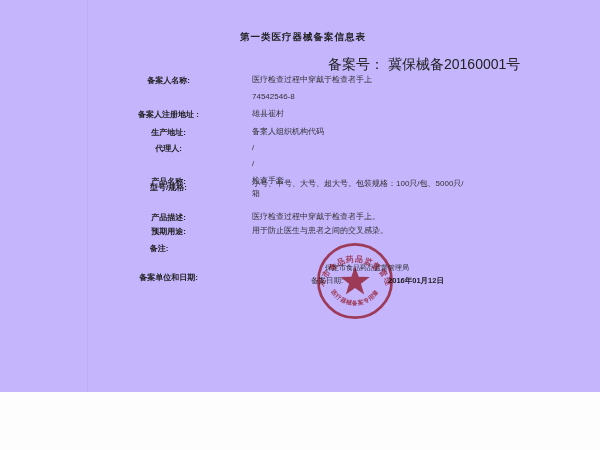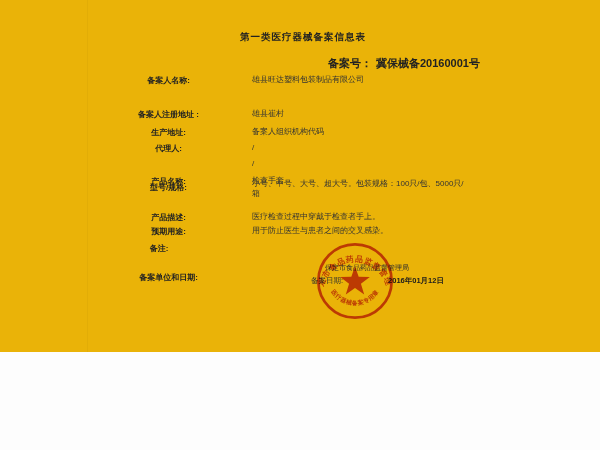--- a/index.html
+++ b/index.html
@@ -1,27 +1,27 @@
 <!DOCTYPE html>
 <html><head>
 <meta charset="utf-8">
 <style>
   html,body{margin:0;padding:0;background:#fdfdfd;}
   .page{
-    position:relative;width:600px;height:352px;overflow:hidden;
-    background:#eab308;
+    position:relative;width:600px;height:392px;overflow:hidden;
+    background:#c4b5fd;
     font-family:"Liberation Sans","DejaVu Sans",sans-serif;
     color:#2b2b2b;
   }
   .paper-edge{position:absolute;left:87px;top:0;width:1px;height:450px;background:rgba(0,0,0,0.03);}
   .doc-title{
     position:absolute;top:31px;left:150px;width:306px;text-align:center;
     font-size:9.5px;font-weight:bold;letter-spacing:1px;color:#222;
   }
-  .regno{position:absolute;top:56px;left:328px;font-size:11px;font-weight:bold;color:#222;}
+  .regno{position:absolute;top:56px;left:328px;font-size:14px;font-weight:normal;color:#222;}
   .regno .num{margin-left:4px;}
   .row{position:absolute;left:0;width:600px;height:12px;}
   .lbl{
     position:absolute;left:100px;width:137px;top:0;text-align:center;
     font-size:8px;font-weight:bold;white-space:pre;color:#222;
   }
   .val{
     position:absolute;left:252px;width:212px;top:0;
     font-size:8px;line-height:9.5px;color:#333;
   }
@@ -41,23 +41,24 @@
   <div class="paper-edge"></div>
 
   <div class="doc-title">第一类医疗器械备案信息表</div>
 
   <div class="regno">
     <span>备案号：</span><span class="num">冀保械备20160001号</span>
   </div>
 
   <div class="row" style="top:75px">
     <div class="lbl">备案人名称:</div>
-    <div class="val">雄县旺达塑料包装制品有限公司</div>
+    <div class="val">医疗检查过程中穿戴于检查者手上</div>
   </div>
   <div class="row" style="top:92px">
+    <div class="val">74542546-8</div>
   </div>
   <div class="row" style="top:109px">
     <div class="lbl">备案人注册地址 :</div>
     <div class="val">雄县崔村</div>
   </div>
   <div class="row" style="top:127px">
     <div class="lbl">生产地址:</div>
     <div class="val">备案人组织机构代码</div>
   </div>
   <div class="row" style="top:143px">

